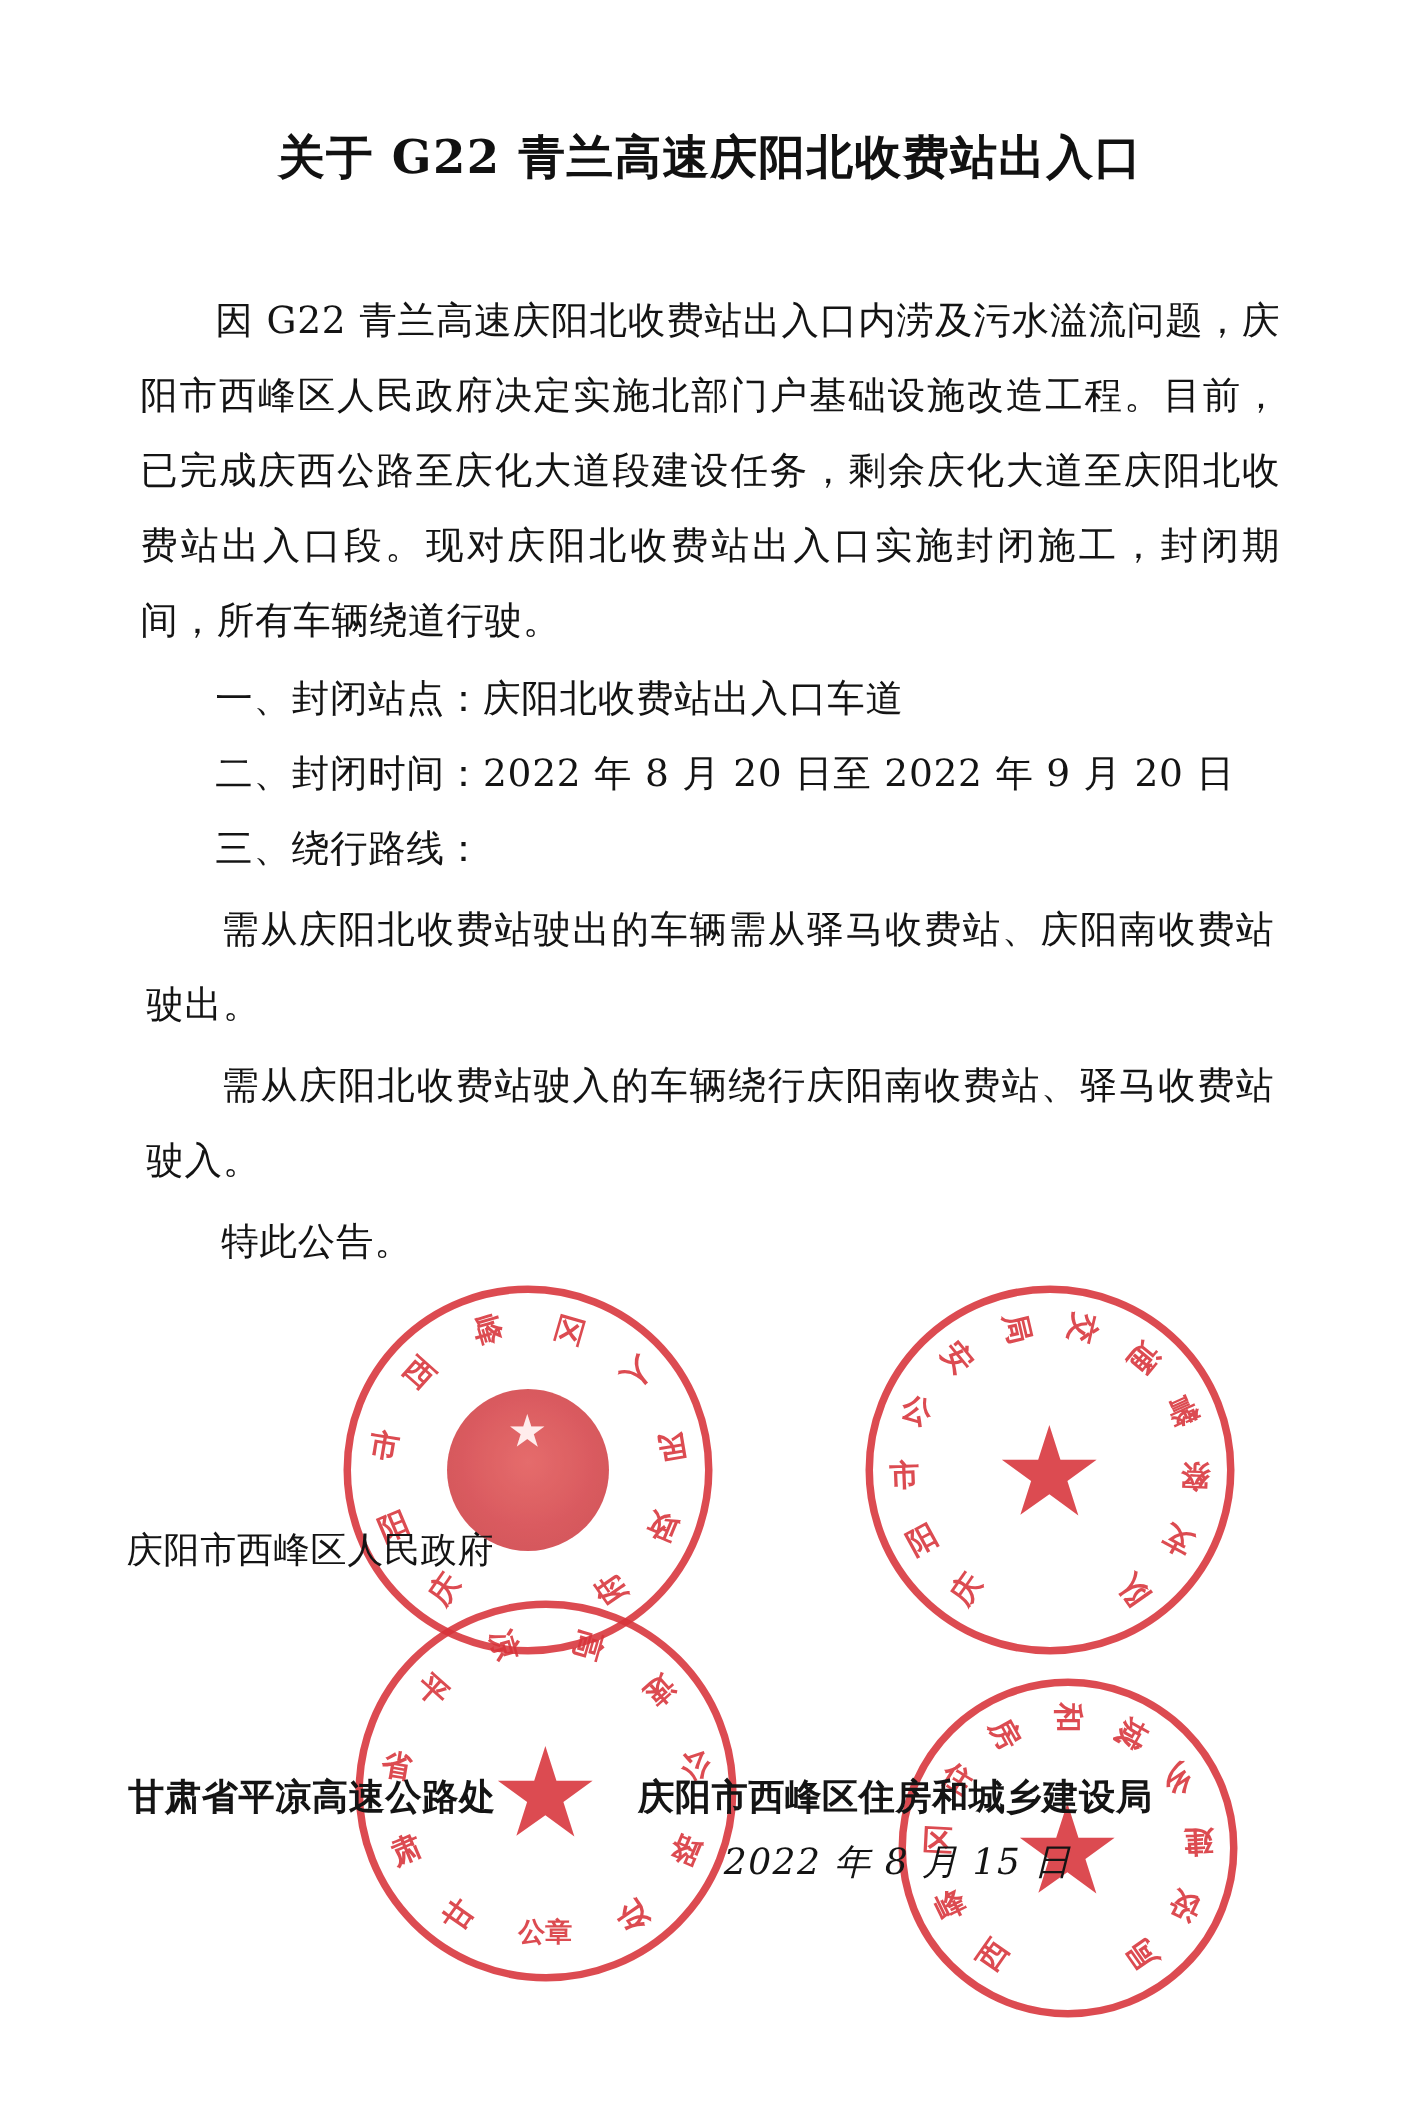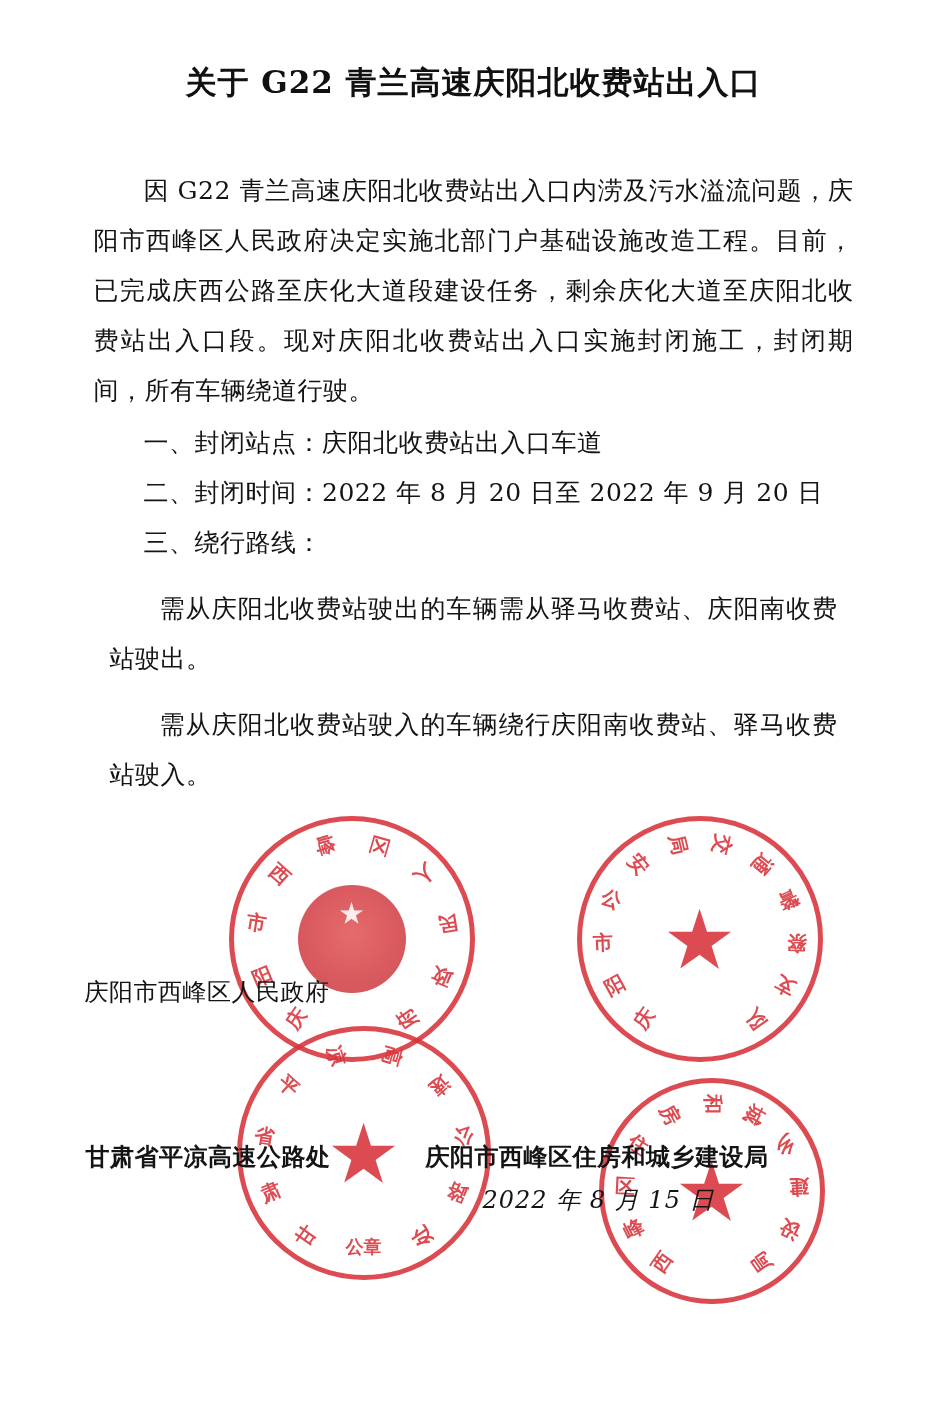--- a/index.html
+++ b/index.html
@@ -28,20 +28,21 @@
     text-align: center;
     font-family: "DejaVu Serif", "Liberation Serif", serif;
     font-weight: 700;
     font-size: 31px;
     line-height: 1.55;
     letter-spacing: 1px;
     color: #111;
   }
   .doc-title .title-line {
     display: block;
+    margin-top: 23px;
   }
 
   .body-block {
     margin: 0 auto;
     width: 760px;
     padding-top: 60px;
     font-size: 25px;
     line-height: 2.0;
     letter-spacing: 0.5px;
     color: #141414;
@@ -52,21 +53,21 @@
     margin: 0 0 2px 0;
     text-indent: 2em;
   }
 
   .list-item {
     margin: 0;
     text-indent: 2em;
   }
 
   .para-tight {
-    margin: 16px;
+    margin: 4px;
     text-indent: 2em;
   }
 
   .sign-area {
     position: relative;
     margin: 0 auto;
     width: 790px;
     height: 470px;
   }
 
@@ -176,20 +177,21 @@
 
     <p class="para">因 G22 青兰高速庆阳北收费站出入口内涝及污水溢流问题，庆阳市西峰区人民政府决定实施北部门户基础设施改造工程。目前，已完成庆西公路至庆化大道段建设任务，剩余庆化大道至庆阳北收费站出入口段。现对庆阳北收费站出入口实施封闭施工，封闭期间，所有车辆绕道行驶。</p>
 
     <p class="list-item">一、封闭站点：庆阳北收费站出入口车道</p>
     <p class="list-item">二、封闭时间：2022 年 8 月 20 日至 2022 年 9 月 20 日</p>
     <p class="list-item">三、绕行路线：</p>
 
     <p class="para-tight">需从庆阳北收费站驶出的车辆需从驿马收费站、庆阳南收费站驶出。</p>
     <p class="para-tight">需从庆阳北收费站驶入的车辆绕行庆阳南收费站、驿马收费站驶入。</p>
 
+    <p class="para-tight">特此公告。</p>
 
   </div>
 
   <div class="sign-area">
 
     <div class="seal" id="seal-government">
       <div class="ring-text">
           <span style="transform: rotate(-145deg) translate(0px, -97px) rotate(90deg) translate(-50%, -50%);">庆</span>
           <span style="transform: rotate(-112.778deg) translate(0px, -97px) rotate(90deg) translate(-50%, -50%);">阳</span>
           <span style="transform: rotate(-80.5556deg) translate(0px, -97px) rotate(90deg) translate(-50%, -50%);">市</span>

